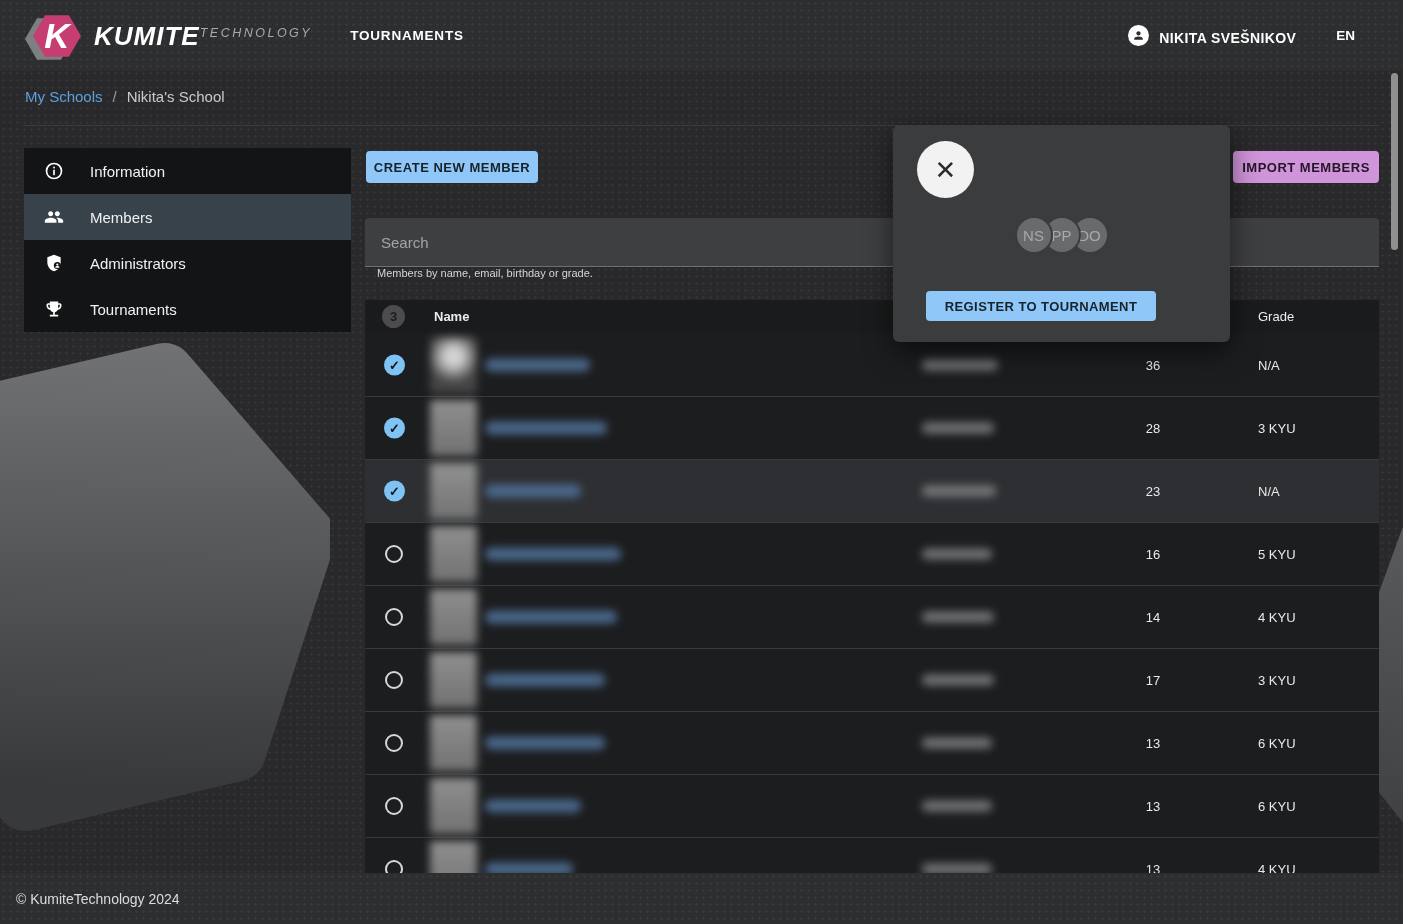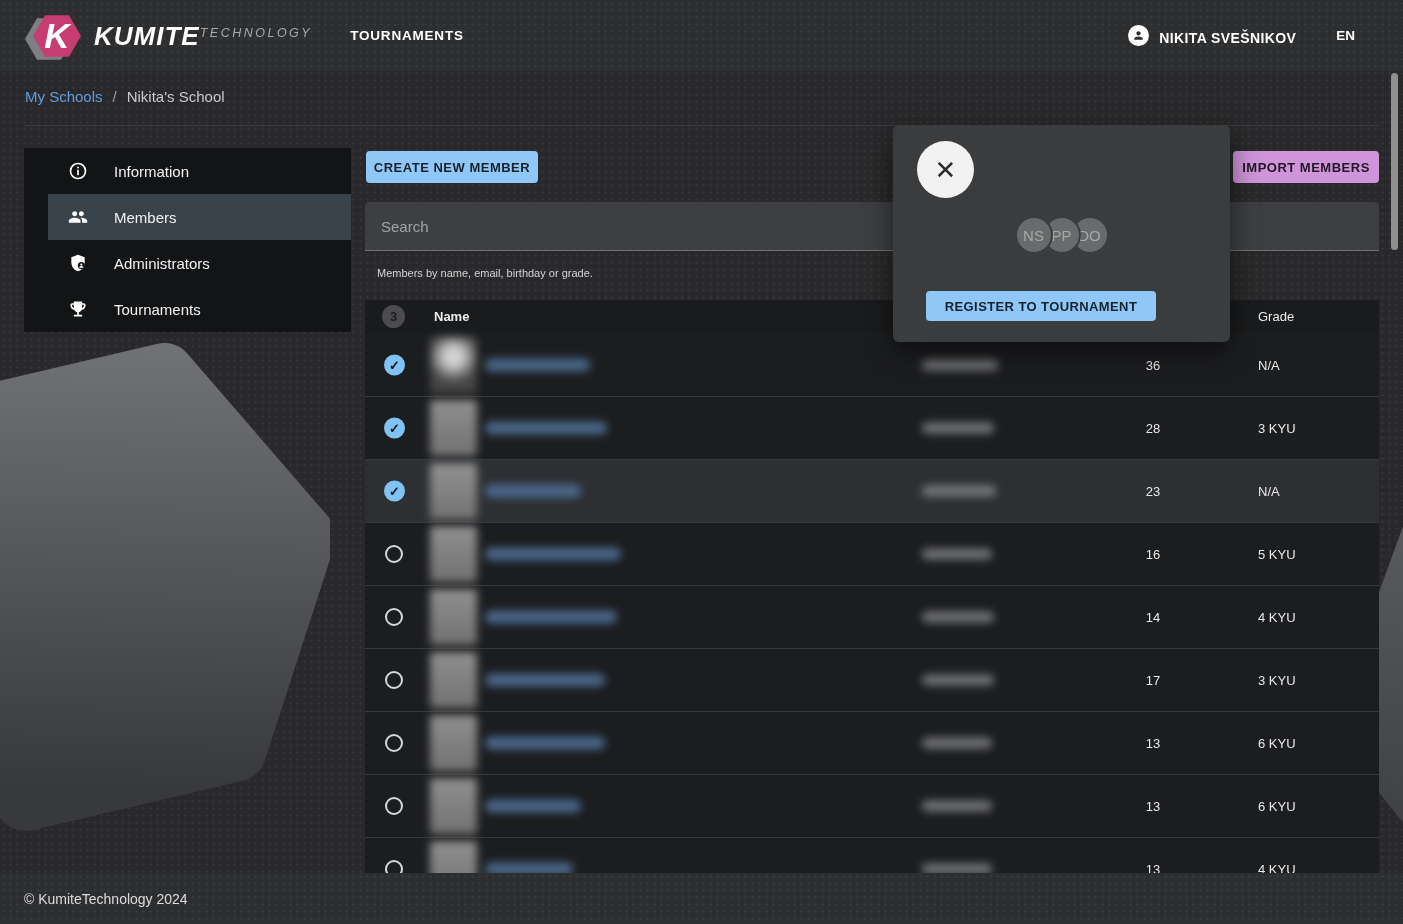--- a/index.html
+++ b/index.html
@@ -36,34 +36,34 @@
   .lang { margin-left:40px; font-size:13.5px; font-weight:bold; color:#fff; cursor:pointer; }
 
   
   .breadcrumb { position:absolute; left:25px; top:88px; z-index:2; font-size:15px; display:flex; gap:10px; align-items:center; }
   .bc-link { color:#5f9fe0; cursor:pointer; }
   .bc-sep { color:#9a9b9c; }
   .bc-current { color:#c9cacb; }
   .bc-divider { position:absolute; left:24px; top:125px; width:1355px; height:1px; background:#3b3c3e; z-index:2; }
 
   
-  .sidebar { position:absolute; left:24px; top:148px; width:327px; z-index:2; background:#131415;padding-left:24px; }
+  .sidebar { position:absolute; left:24px; top:148px; width:327px; z-index:2; background:#131415; }
   .side-item { height:46px; display:flex; align-items:center; cursor:pointer; }
   .side-item.active { background:#37424a; }
   .side-item .ic { width:20px; height:20px; margin-left:20px; display:flex; align-items:center; justify-content:center; }
   .side-item .lbl { margin-left:26px; font-size:15px; color:#f2f2f3; }
 
   
   .btn { position:absolute; height:32px; border:none; border-radius:4px; font-family:"Liberation Sans",sans-serif;
          font-size:13px; font-weight:bold; letter-spacing:0.5px; color:#17222b; cursor:pointer; z-index:2; }
   .btn-create { left:366px; top:151px; width:172px; background:var(--accent-blue,#8fc8f8); }
   .btn-import { left:1233px; top:151px; width:146px; background:var(--accent-purple,#cf94d9); color:#231626; }
 
   
-  .search-box { position:absolute; left:365px; top:202px; width:1014px; height:49px; z-index:1;
+  .search-box { position:absolute; left:365px; top:218px; width:1014px; height:49px; z-index:1;
     background:#3e3f41; border-radius:4px 4px 0 0; border-bottom:1px solid #707172; }
   .search-box input { width:100%; height:100%; background:transparent; border:none; outline:none;
     padding-left:16px; font-size:15px; color:#e8e8e8; font-family:"Liberation Sans",sans-serif; }
   .search-box input::placeholder { color:#a2a4a6; opacity:1; }
   .search-helper { position:absolute; left:377px; top:267px; font-size:11px; color:#d4d5d6; z-index:1; }
 
   
   .table-wrap { position:absolute; left:365px; top:300px; width:1014px; height:573px; overflow:hidden; z-index:1; }
   .thead { height:33px; background:#1a1b1c; display:flex; align-items:center; position:relative; }
   .count-badge { position:absolute; left:17px; width:23px; height:23px; border-radius:50%; background:#4c4c4e;
@@ -102,21 +102,21 @@
   .dlg-register { position:absolute; left:25px; top:166px; width:230px; height:30px; border:none; border-radius:4px;
     background:var(--accent-blue,#8fc8f8); color:#17222b; font-size:13px; font-weight:bold; letter-spacing:0.4px;
     cursor:pointer; font-family:"Liberation Sans",sans-serif;margin-left:8px; }
 
   
   .footer { position:absolute; left:0; top:873px; width:1403px; height:51px;
     background-color:#2d2e30;
     background-image:radial-gradient(circle, rgba(255,255,255,0.05) 1px, transparent 1.3px);
     background-size:7px 7px;
     z-index:4; display:flex; align-items:center; }
-  .footer span { margin-left:24px; font-size:14px; color:#dcdcdd; }
+  .footer span { margin-left:16px; font-size:14px; color:#dcdcdd; }
 
   .scroll-thumb { position:absolute; left:1391px; top:73px; width:7px; height:177px; border-radius:4px;
     background:#8f8f90; z-index:6; cursor:pointer; }
 </style>
 </head>
 <body>
 
 <svg class="deco deco-left" width="470" height="530" viewBox="0 0 470 530">
   <defs>
     <linearGradient id="gL" x1="0.1" y1="0" x2="0.35" y2="1">

